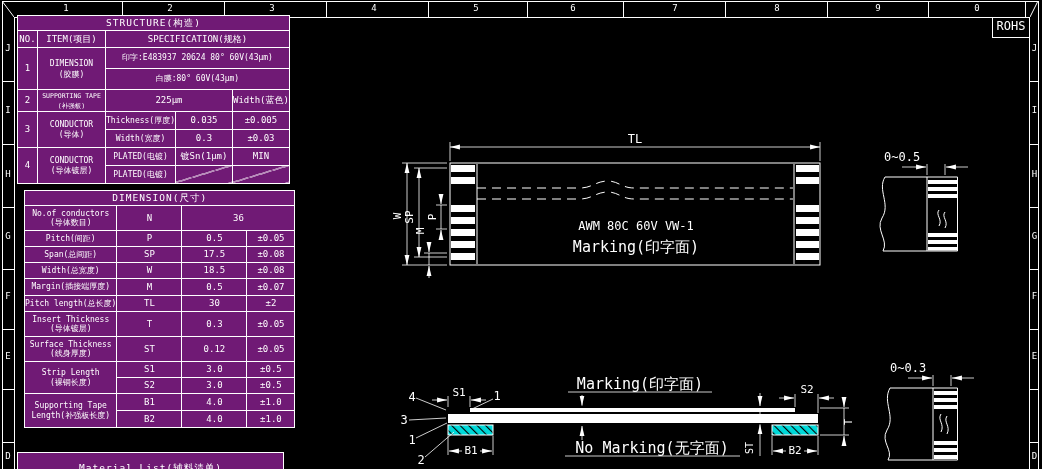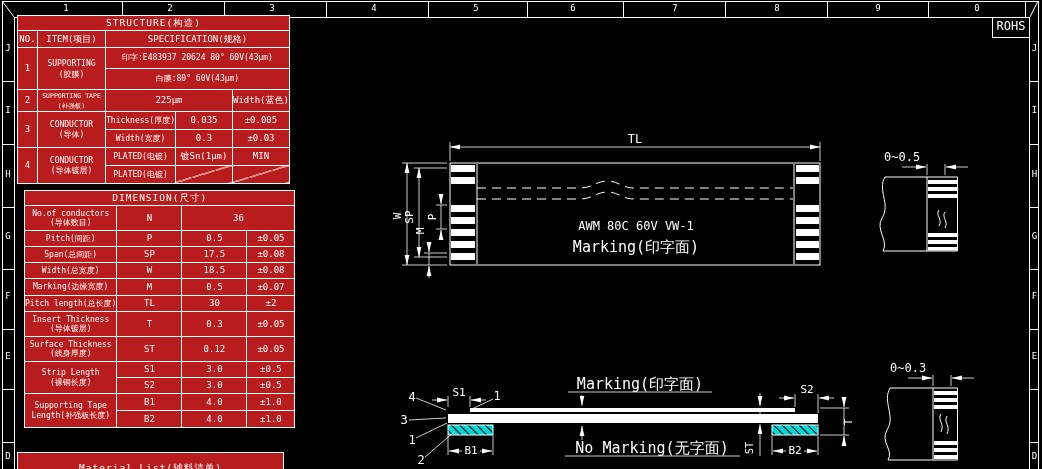--- a/index.html
+++ b/index.html
@@ -2,21 +2,21 @@
 <html><head>
 <meta charset="utf-8">
 <style>
   *{box-sizing:border-box;margin:0;padding:0}
   html,body{background:#000}
   body{width:1042px;height:469px;overflow:hidden;position:relative;
        font-family:"DejaVu Sans Mono",monospace;color:#fff}
   .abs{position:absolute}
   .hline{position:absolute;background:#fff;height:1px}
   .vline{position:absolute;background:#fff;width:1px}
-  table{border-collapse:collapse;table-layout:fixed;background:#b91c1c}
+  table{border-collapse:collapse;table-layout:fixed;background:#701a75}
   td{border:1px solid #fff;color:#fff;text-align:center;vertical-align:middle;
      padding:0;font-size:9px;line-height:1.15;white-space:nowrap;overflow:hidden}
   .hdr{font-size:9.5px;letter-spacing:1px}
   .sm{font-size:8px}
   .xs{font-size:6.5px;line-height:1.05}
   .diag{background:linear-gradient(to bottom right,transparent 48.6%,#fff 48.6%,#fff 51.4%,transparent 51.4%)}
   .tick-t{position:absolute;width:1px;height:15px;background:#fff;top:2px}
   .tick-l{position:absolute;width:12px;height:1px;background:#fff;left:2px}
   .tick-r{position:absolute;width:8px;height:1px;background:#fff;left:1030px}
   .rnum{position:absolute;top:3px;font-size:9px;transform:translateX(-50%)}
@@ -109,21 +109,21 @@
           <td colspan="5" class="hdr">STRUCTURE(构造)</td>
         </tr>
   <tr style="height:17px">
     <td>NO.</td>
     <td>ITEM(项目)</td>
     <td colspan="3">SPECIFICATION(规格)</td>
   </tr>
   <tr style="height:21px">
     <td rowspan="2">1</td>
     <td rowspan="2">
-      <span class="sm">SUPPORTING</span><br>
+      <span class="sm">DIMENSION</span><br>
       <span class="sm">(胶膜)</span>
     </td>
     <td colspan="3" class="sm">印字:E483937 20624 80° 60V(43μm)</td>
   </tr>
   <tr style="height:21px">
     <td colspan="3" class="sm">白膜:80° 60V(43μm)</td>
   </tr>
   <tr style="height:17px">
     <td>2</td>
     <td>
@@ -199,21 +199,21 @@
     <td>17.5</td>
     <td>±0.08</td>
   </tr>
   <tr style="height:16px">
     <td class="sm">Width(总宽度)</td>
     <td>W</td>
     <td>18.5</td>
     <td>±0.08</td>
   </tr>
   <tr style="height:17px">
-    <td class="sm">Marking(边缘宽度)</td>
+    <td class="sm">Margin(插接端厚度)</td>
     <td>M</td>
     <td>0.5</td>
     <td>±0.07</td>
   </tr>
   <tr style="height:16px">
     <td class="sm">Pitch length(总长度)</td>
     <td>TL</td>
     <td>30</td>
     <td>±2</td>
   </tr>

